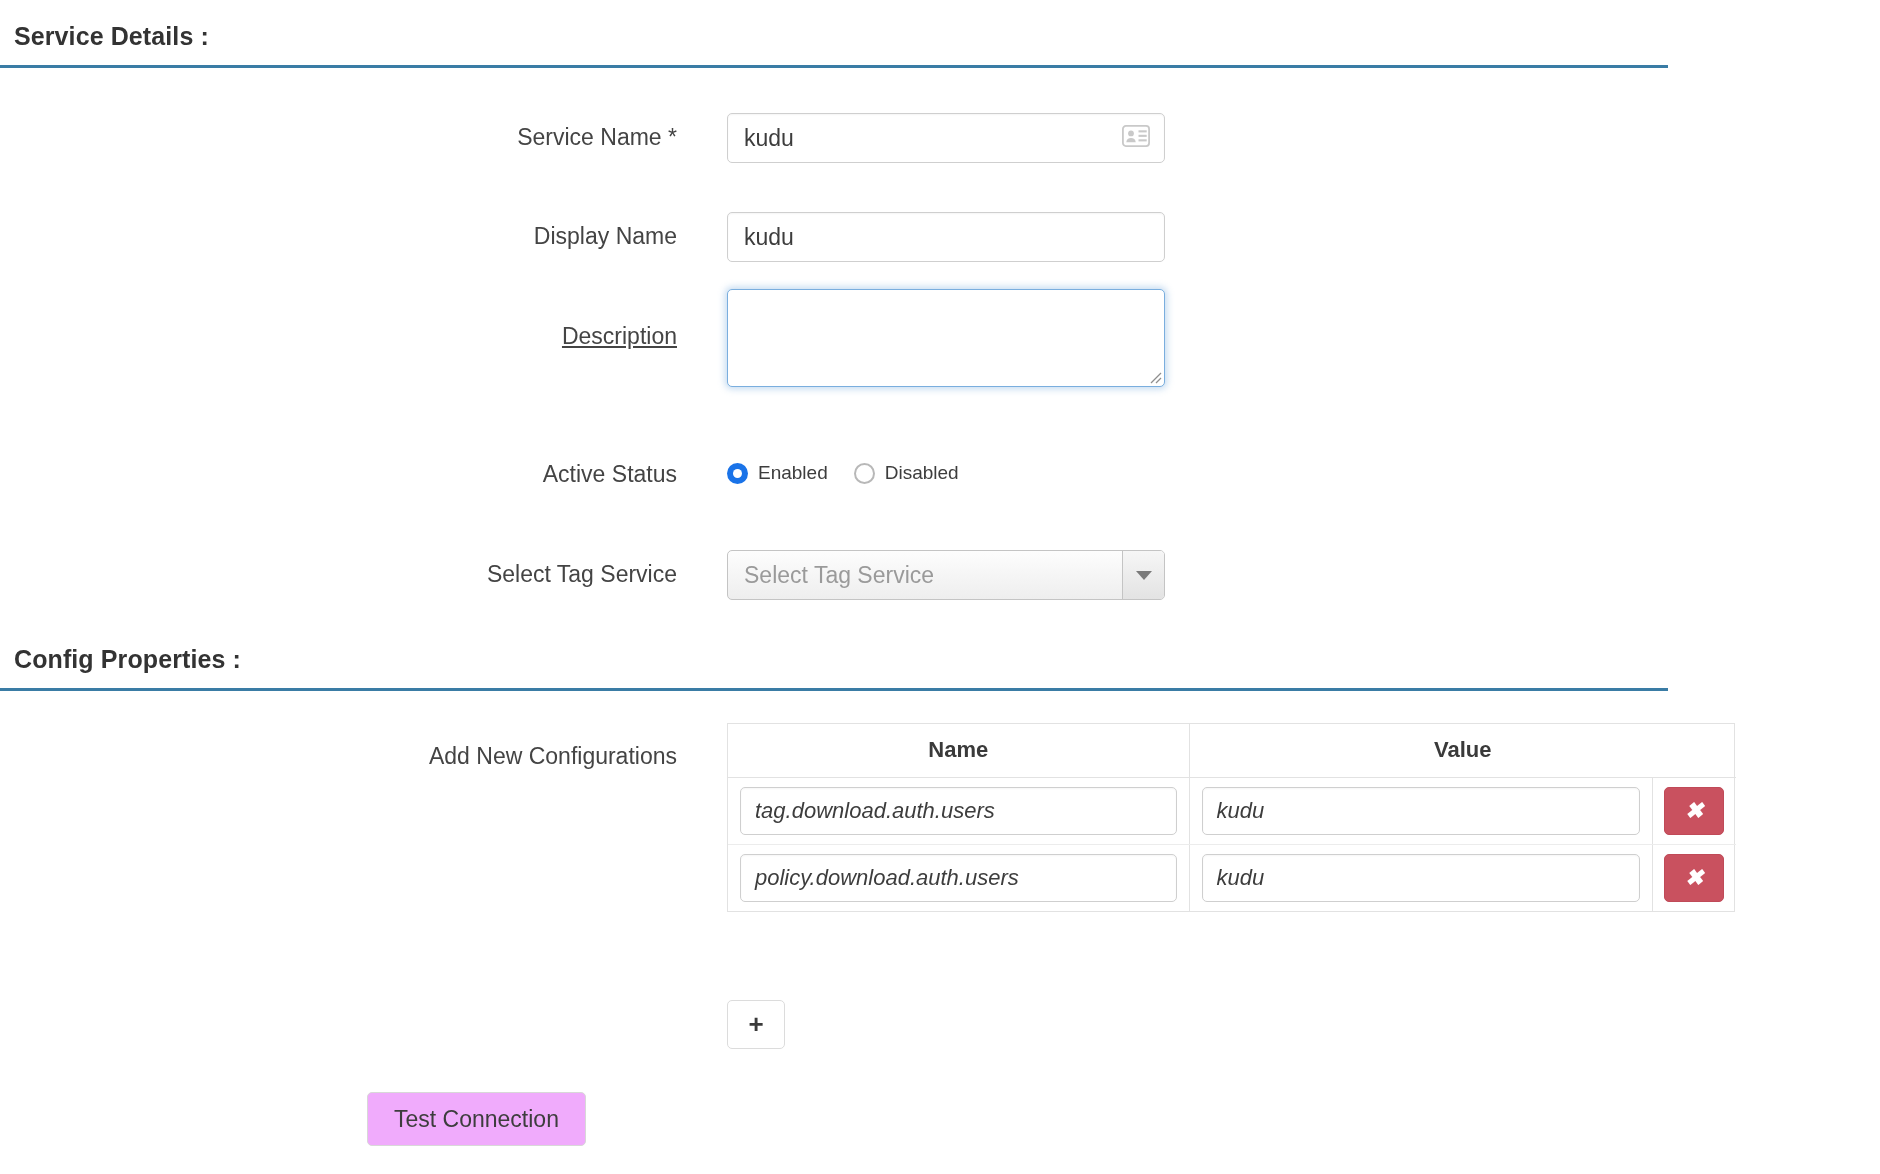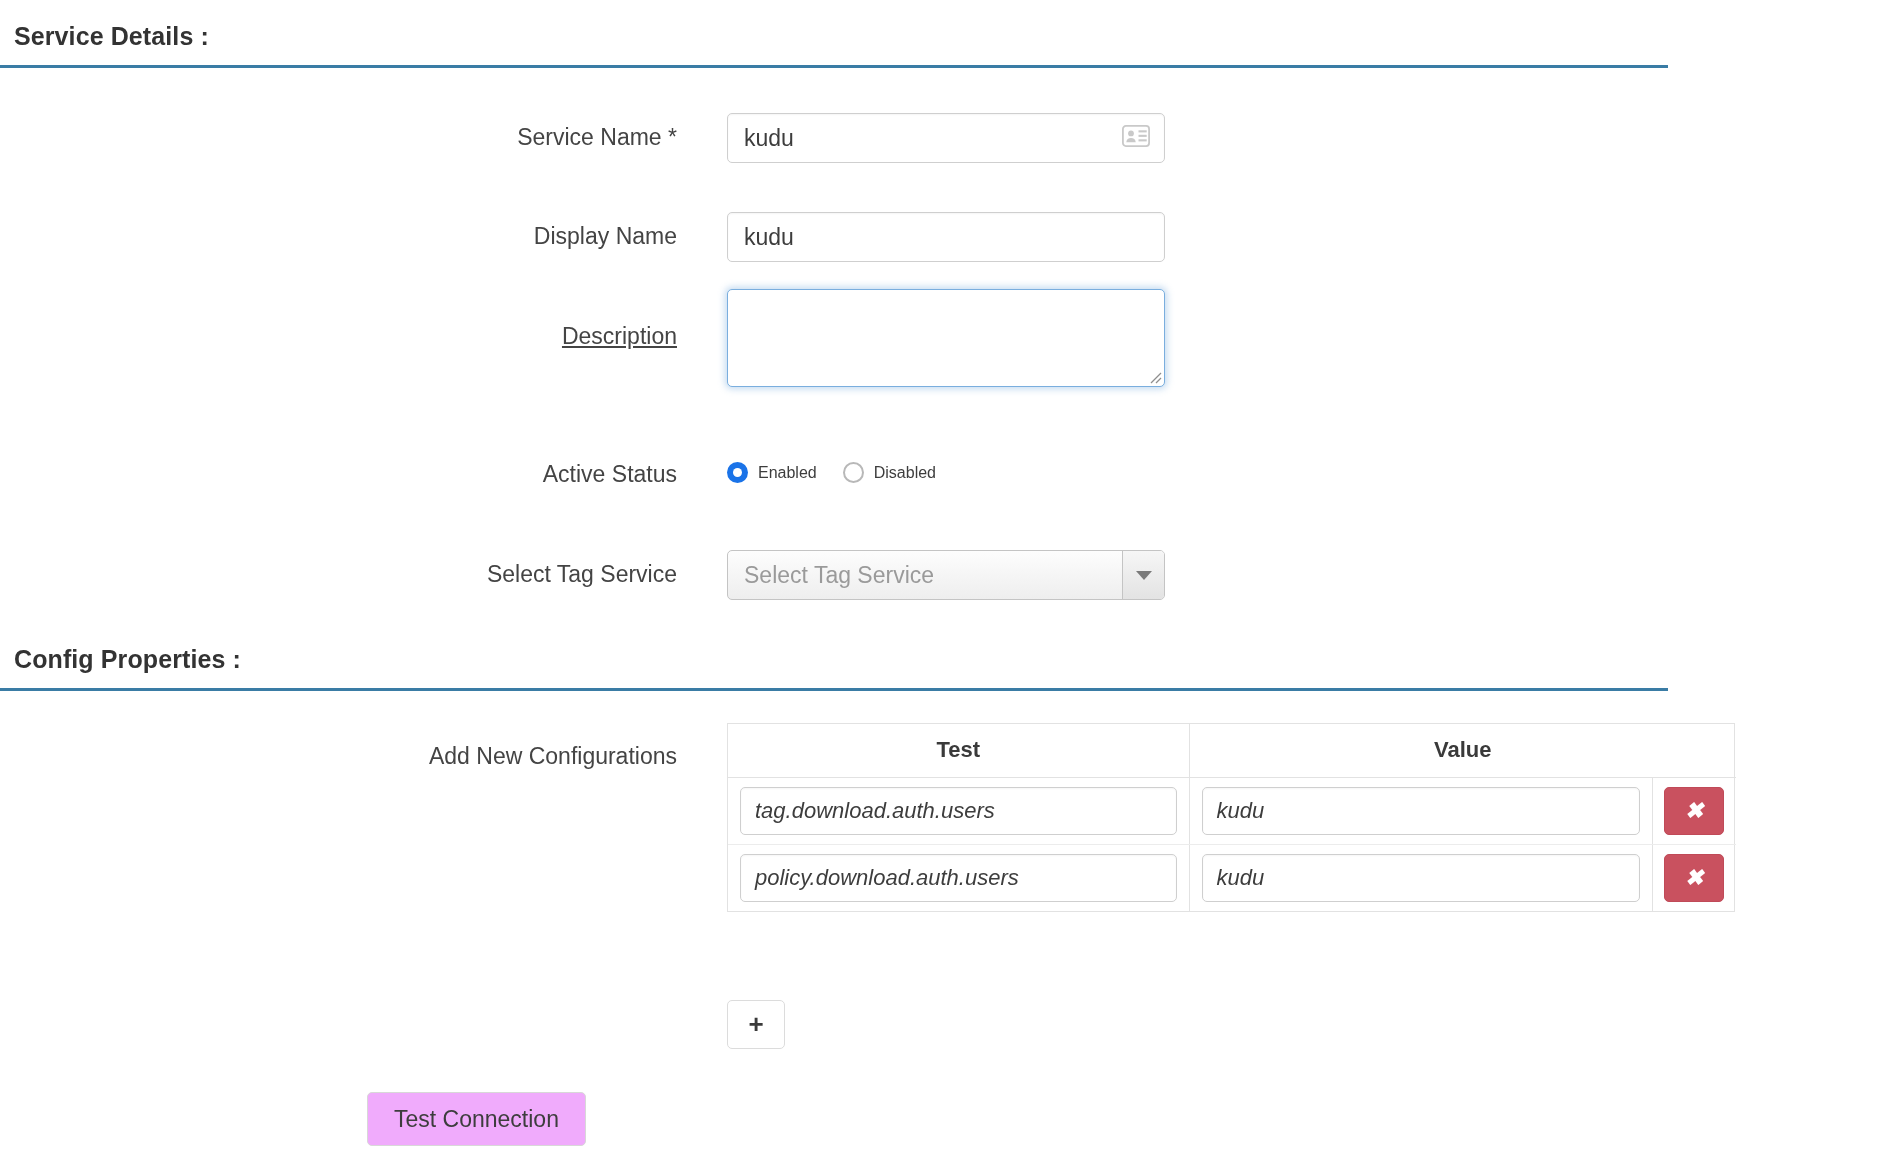--- a/index.html
+++ b/index.html
@@ -63,21 +63,21 @@
   .radio-item { display: flex; align-items: center; gap: 10px; }
   .radio {
     width: 21px; height: 21px; border-radius: 50%;
     border: 2px solid #b8b8b8; background: #fff; flex: none; position: relative;
   }
   .radio.on { border: none; background: #1a73e8; }
   .radio.on::after {
     content: ""; position: absolute; left: 6px; top: 6px;
     width: 9px; height: 9px; border-radius: 50%; background: #ffffff;
   }
-  .radio-label { font-size: 16px; color: #3d3d3d; white-space: nowrap; }
+  .radio-label { font-size: 19px; color: #3d3d3d; white-space: nowrap; }
 
   
   .select {
     position: absolute; left: 727px; width: 438px; height: 50px;
     border: 1px solid #c4c4c4; border-radius: 5px;
     background: linear-gradient(to bottom, #fdfdfd 0%, #eeeeee 100%);
     display: flex; align-items: stretch; overflow: hidden;
   }
   .select .ph {
     flex: 1; display: flex; align-items: center; padding-left: 16px;
@@ -231,21 +231,21 @@
 
   <div class="cfg-table">
     <table>
       <colgroup>
         <col class="c-name">
           <col class="c-value">
           <col class="c-act">
       </colgroup>
       <thead>
         <tr>
-          <th>Test</th>
+          <th>Name</th>
           <th class="last" colspan="2">Value</th>
         </tr>
       </thead>
       <tbody>
         <tr>
           <td>
             <div class="cell-input">tag.download.auth.users</div>
           </td>
           <td>
             <div class="cell-input">kudu</div>

